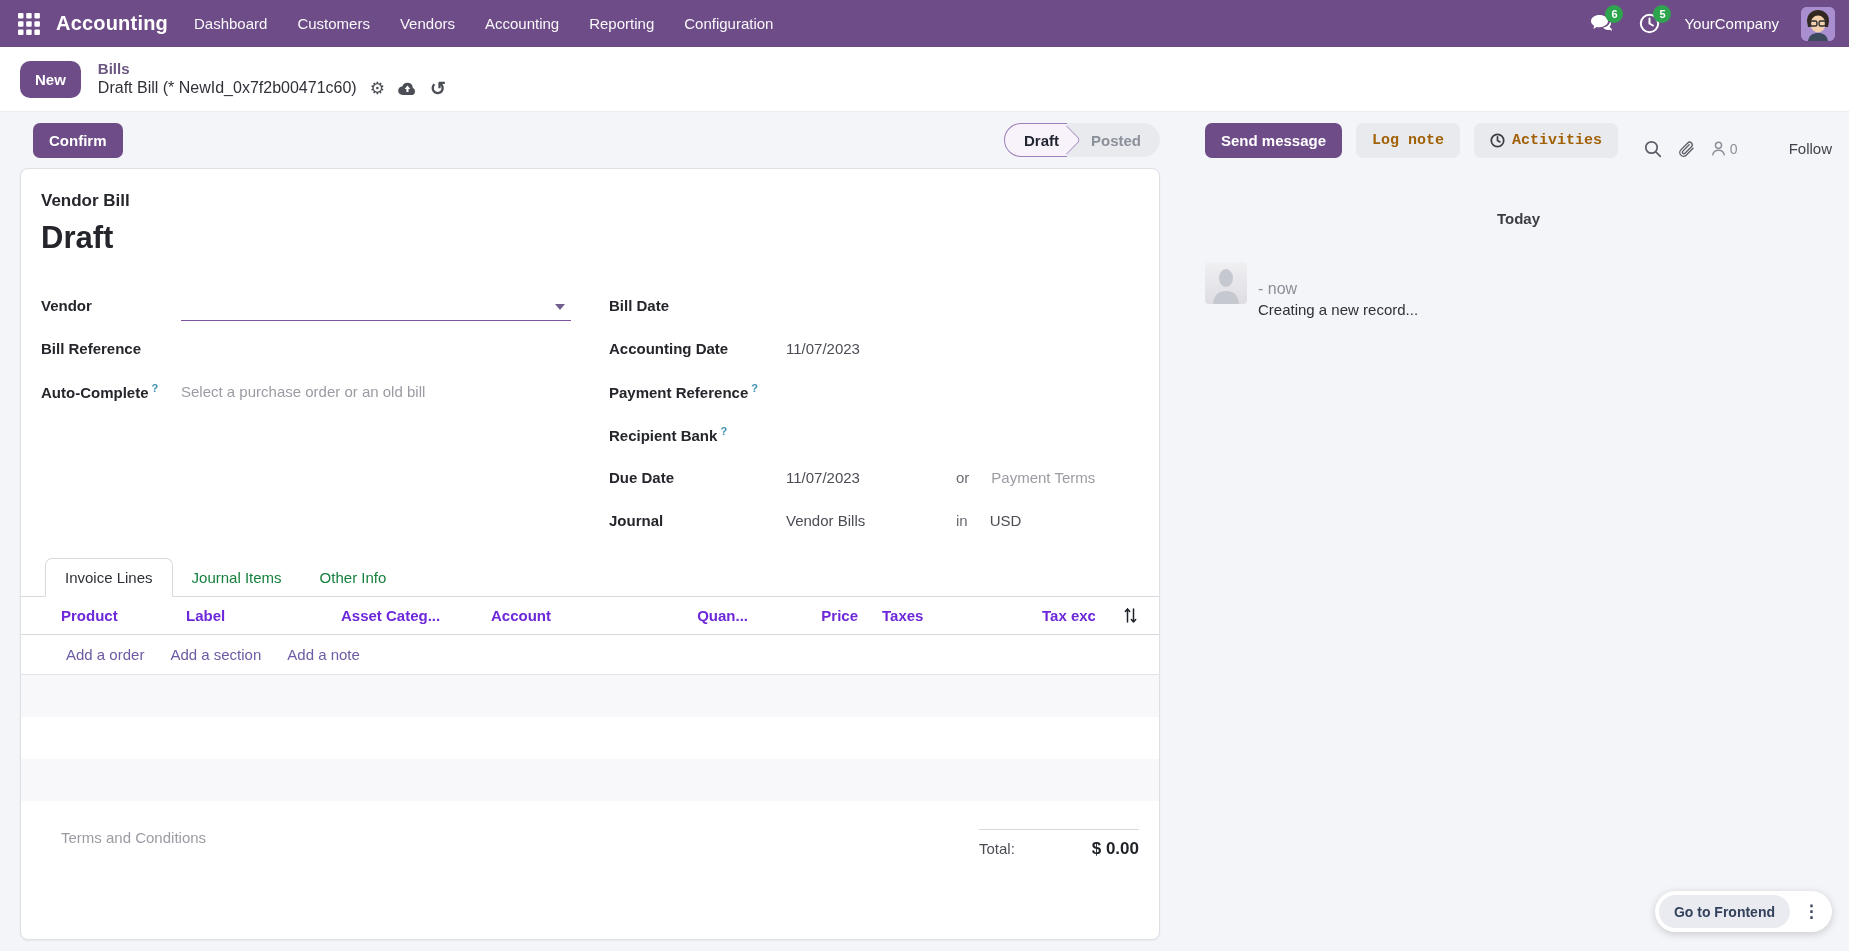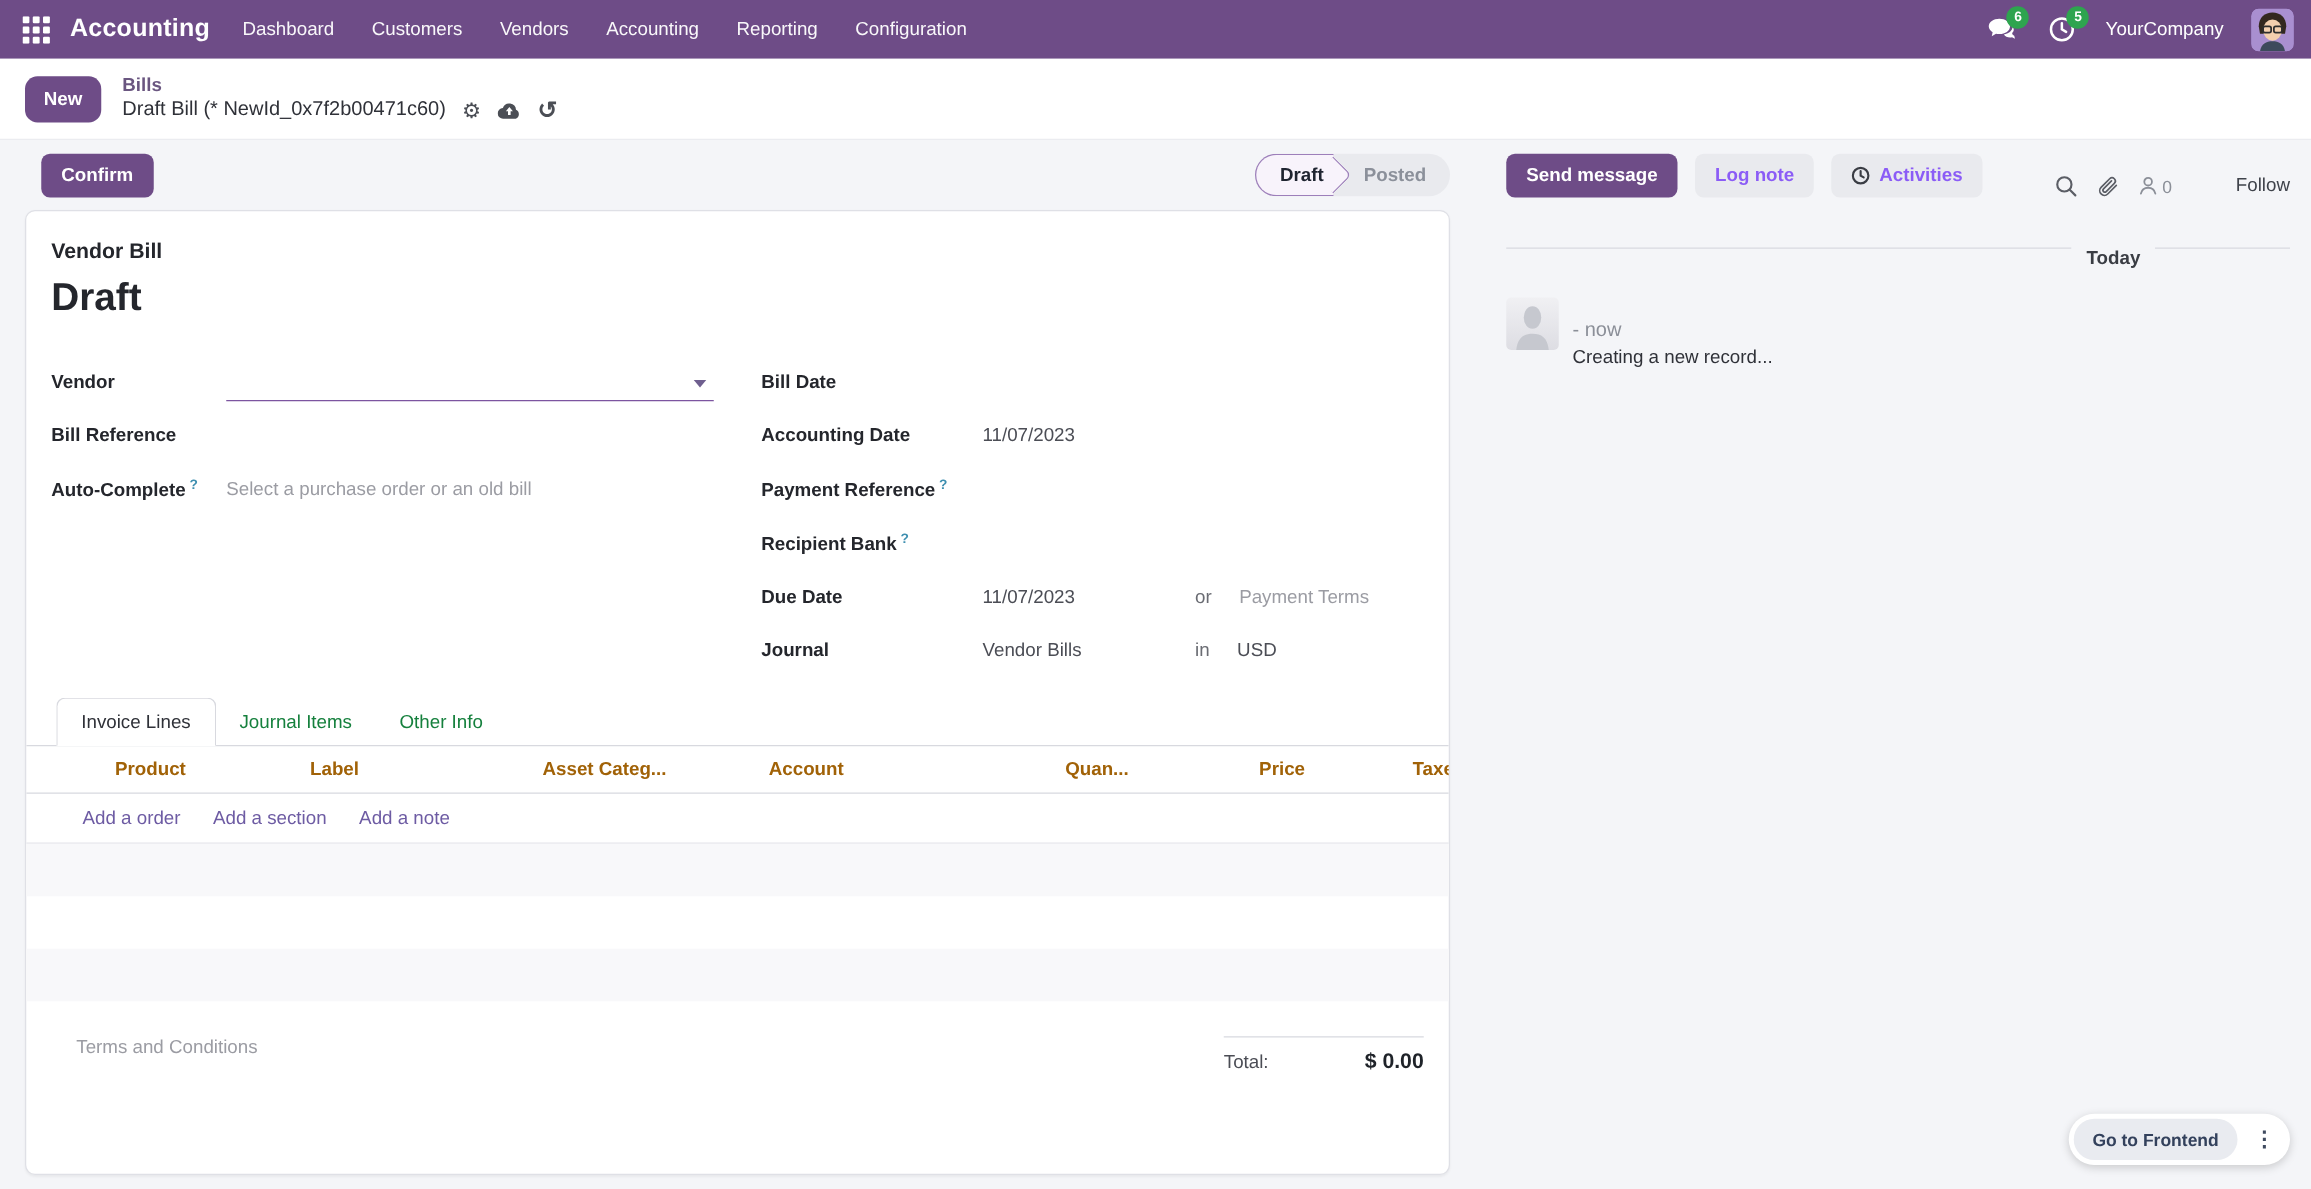--- a/index.html
+++ b/index.html
@@ -46,21 +46,21 @@
   .undo-glyph { font-size:19px; font-weight:700; }
 
   
   .content { display:flex; flex-direction:column; height:839px; }
   .control-row { display:flex; height:56px; align-items:center; }
   .control-main { width:1160px; display:flex; align-items:center; justify-content:space-between; padding-left:33px; }
   .control-chatter { flex:1; display:flex; align-items:flex-end; padding:0 17px 0 45px; }
 
   .btn { border:none; border-radius:7px; font-family:inherit; font-size:15px; height:35px; padding:0 16px; cursor:pointer; }
   .btn-primary { background:#6e4c87; color:#fff; font-weight:700; }
-  .btn-light { background:#e9eaee; color:#8b5cf6; font-weight:600; display:flex; align-items:center; gap:7px; }
+  .btn-light { background:#e9eaee; color:#a16207; font-weight:600; display:flex; align-items:center; gap:7px;font-family:Liberation Mono, monospace; }
 
   
   .stage-pill { display:flex; align-items:center; background:#e9eaee; border-radius:17px; height:34px; }
   .stage-draft {
     position:relative; height:34px; display:flex; align-items:center;
     background:#f8f3fb; border:1px solid #9d7fba; border-right:none;
     border-radius:17px 0 0 17px; padding:0 8px 0 19px;
     font-weight:700; font-size:15px; color:#1f2430; cursor:pointer;
   }
   .stage-draft .label { position:relative; z-index:2; }
@@ -113,39 +113,39 @@
   .tab { padding:10px 19px; font-size:15px; cursor:pointer; }
   .tab.active {
     background:#fff; border:1px solid #d8d9df; border-bottom:1px solid #fff;
     border-radius:7px 7px 0 0; margin-bottom:-1px; color:#2f3138; font-weight:400;
   }
   .tab.inactive { color:#15803d; }
 
   
   .line-grid { display:grid; align-items:center;
     grid-template-columns:40px 125px 155px 150px 150px 115px 110px 16px 160px 1fr 44px 20px; }
-  .thead { height:38px; border-bottom:1px solid #d8d9df; font-weight:700; font-size:15px; color:#a16207;gap:31px; }
+  .thead { height:38px; border-bottom:1px solid #d8d9df; font-weight:700; font-size:15px; color:#6d28d9; }
   .th { padding:0 8px 0 0; white-space:nowrap; overflow:hidden; }
   .t-right { text-align:right; }
   .opt-col-icon { display:flex; justify-content:flex-end; cursor:pointer; }
   .addline-row { height:40px; display:flex; align-items:center; gap:26px; padding-left:45px; border-bottom:1px solid #e3e4e9; }
   .add-link { color:#6d5ba3; font-size:15px; cursor:pointer; }
   .stripe { height:42px; }
   .stripe.gray { background:#f8f8fa; }
 
   
   .card-footer { margin-top:28px; display:flex; align-items:flex-start; padding:0 20px 0 40px; }
   .terms-placeholder { color:#9b9ca3; font-size:15px; cursor:text; }
   .totals { margin-left:auto; width:160px; border-top:1px solid #d8d9df; padding-top:9px; display:flex; align-items:baseline; justify-content:space-between; }
   .total-label { color:#4b4d55; font-size:15px; }
   .total-value { color:#1f2329; font-size:17px; font-weight:700; }
 
   
   .chatter-col { flex:1; display:flex; flex-direction:column; padding:0 17px 0 45px; }
-  .today-divider { margin-top:30px; display:flex; align-items:flex-start; gap:12px; }
+  .today-divider { margin-top:30px; display:flex; align-items:center; gap:12px;flex-direction:column; }
   .today-divider .line { height:1px; background:#d8d9df; }
   .line-left { flex:4.2; }
   .line-right { flex:1; }
   .today-text { font-weight:700; font-size:15px; color:#3a3d44; }
   .message { margin-top:23px; display:flex; }
   .msg-avatar { width:42px; height:42px; border-radius:4px; overflow:hidden; background:linear-gradient(#f0f0f3,#dddde3); flex:none; cursor:pointer; }
   .msg-body { margin-left:11px; }
   .msg-meta { font-size:16px; color:#8b8f98; margin-top:18px; }
   .msg-text { font-size:15px; color:#2f3138; margin-top:3px; }
 

